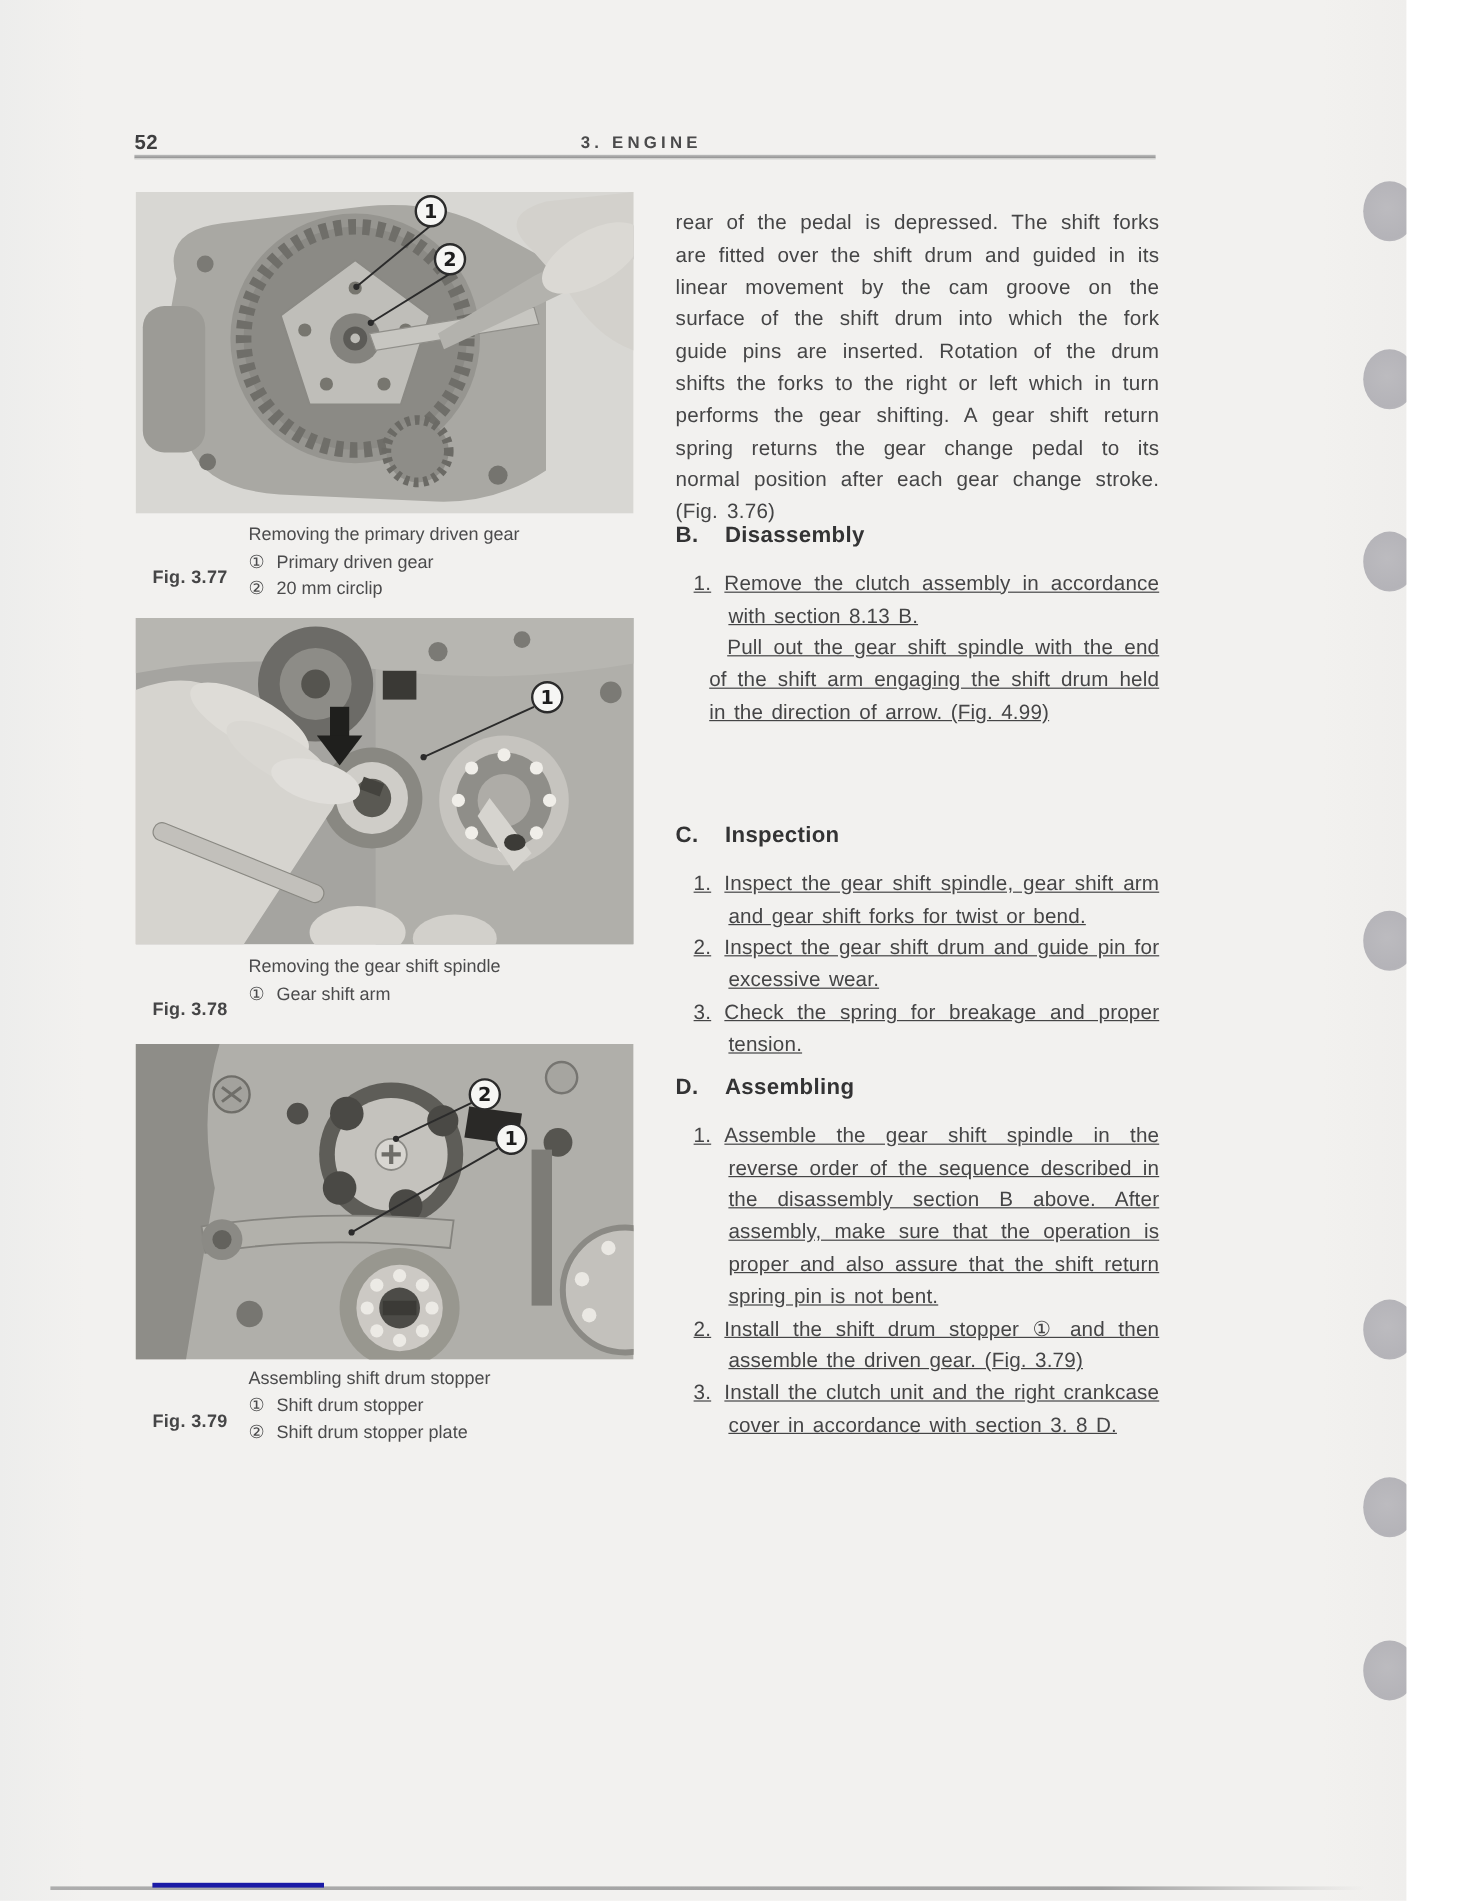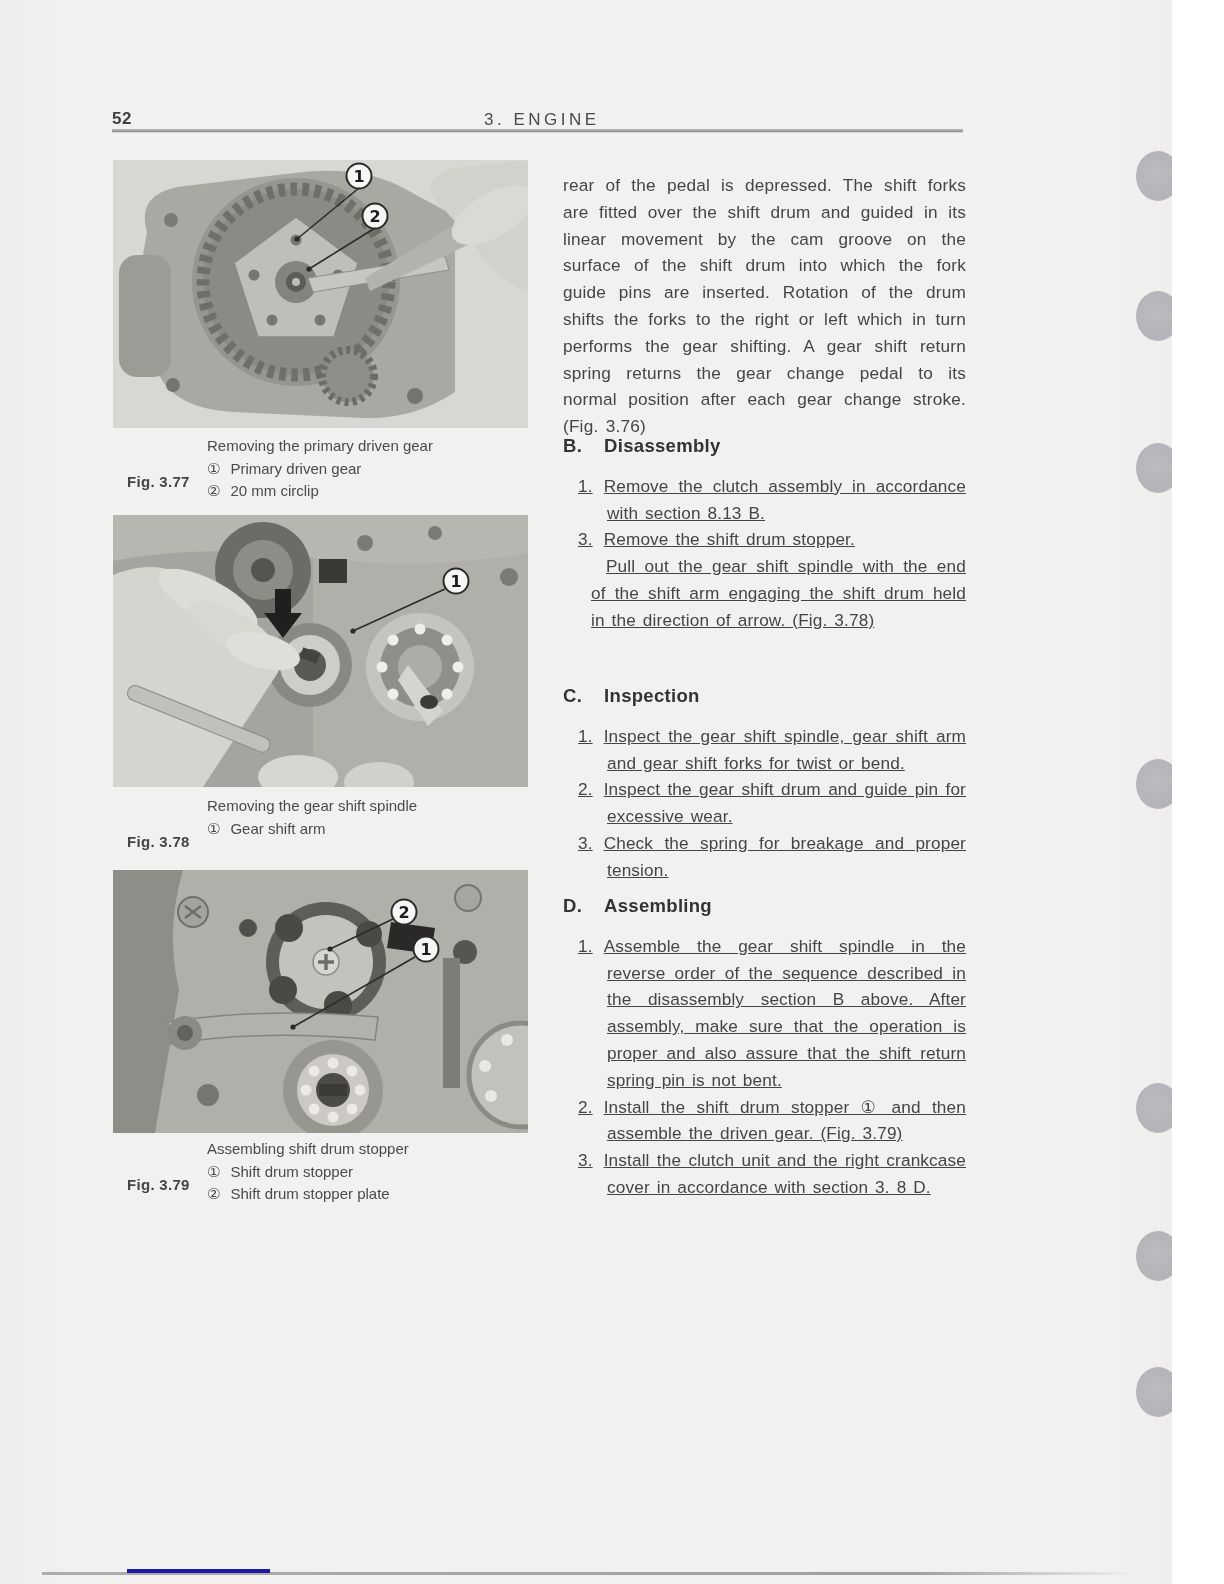--- a/index.html
+++ b/index.html
@@ -14,21 +14,21 @@
     overflow:hidden;
   }
   
   .hole{
     position:absolute;width:44px;height:50px;border-radius:50%;
     background:radial-gradient(circle at 45% 45%,#bcbbbf 0%,#b4b3b8 70%,#c6c5c9 100%);
     left:1136px;
   }
   
   .page-num{position:absolute;left:112px;top:109px;font-size:17px;font-weight:700;color:#3f3f40;letter-spacing:.5px;}
-  .header-title{position:absolute;left:484px;top:110px;font-size:17px;color:#4a4a4b;letter-spacing:3.5px;font-weight:400;}
+  .header-title{position:absolute;left:484px;top:110px;font-size:14px;color:#4a4a4b;letter-spacing:3.5px;font-weight:700;}
   .header-rule{position:absolute;left:112px;top:129px;width:851px;height:3px;
     background:linear-gradient(#bdbdbd,#8e8e8e);border-bottom:1px solid #d8d8d6;}
   
   .photo{position:absolute;left:113px;width:415px;display:block;}
   
   .caption{position:absolute;left:127px;width:415px;color:#4b4b4c;font-size:15px;line-height:19px;}
   .cap-row{display:flex;}
   .cap-label{width:80px;flex-shrink:0;font-weight:700;color:#454546;letter-spacing:.3px;margin-top:36px;}
   .cap-body{flex:1;}
   .cap-part{display:flex;margin-top:3.5px;}
@@ -262,22 +262,21 @@
   </div>
 
   <div class="col intro" style="top:152px">rear of the pedal is depressed.  The shift forks are fitted over the shift drum and guided in its linear movement by the cam groove on the surface of the shift drum into which the fork guide pins are inserted.  Rotation of the drum shifts the forks to the right or left which in turn performs the gear shifting.  A gear shift return spring returns the gear change pedal to its normal position after each gear change stroke.  (Fig. 3.76)</div>
 
   <div class="col" style="top:413px">
     <div class="section-heading">
       <span class="sec-letter">B.</span><span class="sec-title">Disassembly</span>
     </div>
     <div class="sec-list">
       <div class="li"><span class="li-num">1.</span><span>Remove the clutch assembly in accordance with section 8.13 B.</span></div>
-      <div class="li"><span class="li-num">3.</span><span>Remove the shift drum stopper.</span></div>
-      <div class="li-cont">Pull out the gear shift spindle with the end of the shift arm engaging the shift drum held in the direction of arrow.  (Fig. 3.78)</div>
+      <div class="li-cont">Pull out the gear shift spindle with the end of the shift arm engaging the shift drum held in the direction of arrow.  (Fig. 4.99)</div>
     </div>
   </div>
 
   <div class="col" style="top:663px">
     <div class="section-heading">
       <span class="sec-letter">C.</span><span class="sec-title">Inspection</span>
     </div>
     <div class="sec-list">
       <div class="li"><span class="li-num">1.</span><span>Inspect the gear shift spindle, gear shift arm and gear shift forks for twist or bend.</span></div>
       <div class="li"><span class="li-num">2.</span><span>Inspect the gear shift drum and guide pin for excessive wear.</span></div>

